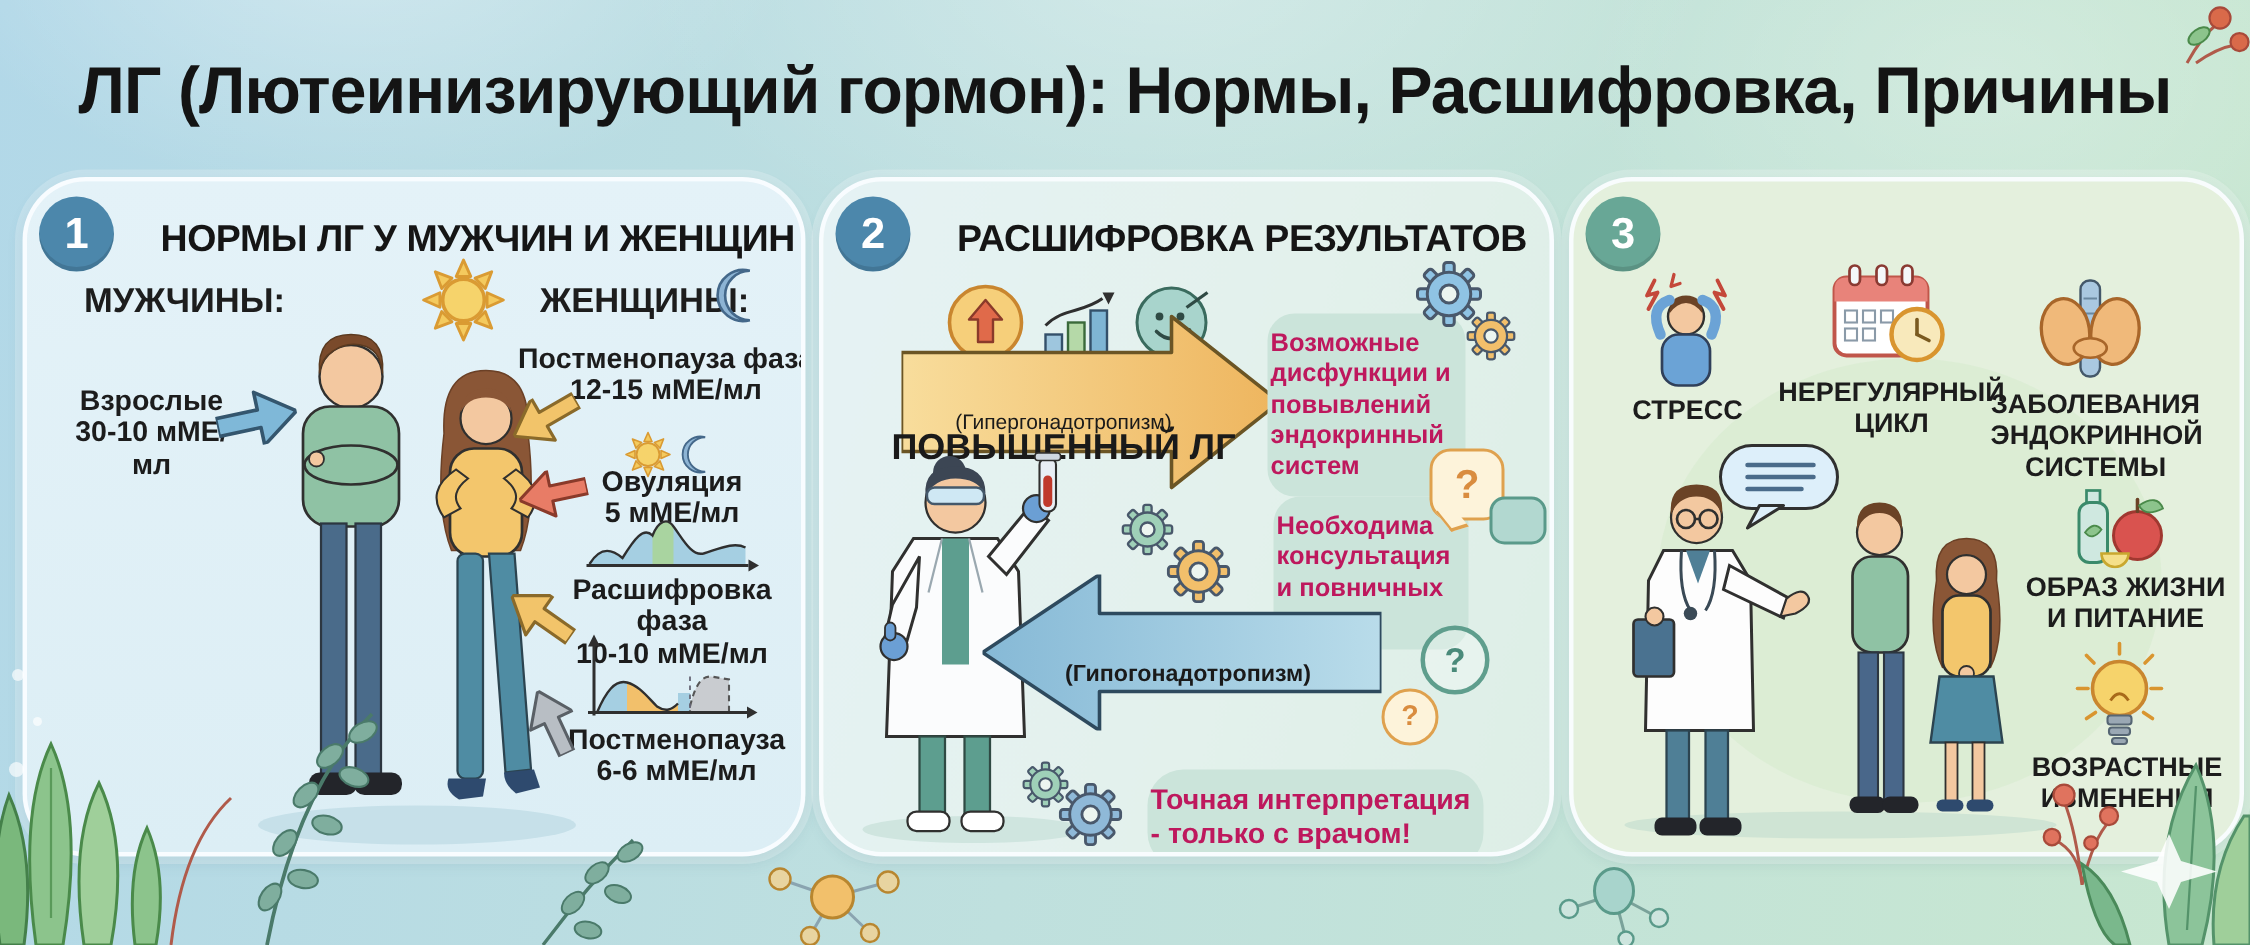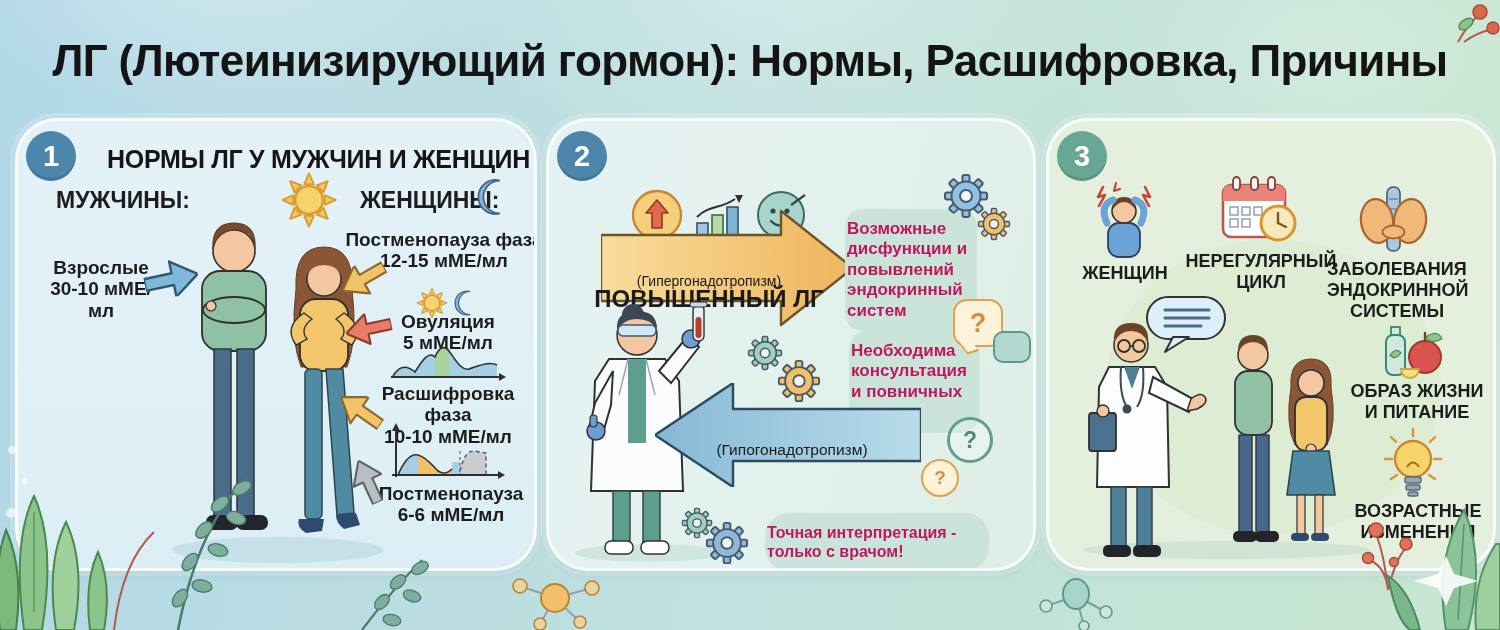--- a/index.html
+++ b/index.html
@@ -190,20 +190,21 @@
       <span>Постменопауза</span><br>
       <span>6-6 мМЕ/мл</span>
     </div>
     <svg class="abs" style="left:326px;top:344px;transform:rotate(245deg);" width="46" height="34" viewBox="0 0 36 24">
       <use href="#barrow" fill="#b8bec4" stroke="#5a6066" stroke-width="1.6" stroke-linejoin="round"></use>
       </svg>
   </div>
 
   <div class="panel panel-2">
     <div class="badge badge-blue">2</div>
+    <div class="phead" style="left:66px;top:24px;">РАСШИФРОВКА РЕЗУЛЬТАТОВ</div>
 
     <svg class="abs" style="left:82px;top:68px;" width="52" height="52" viewBox="-26 -26 52 52">
       <circle r="24" fill="#f6cf7a" stroke="#c9862f" stroke-width="2.4"></circle>
       <polygon points="0,-15 11,-2 5,-2 5,13 -5,13 -5,-2 -11,-2" fill="#e06a4a" stroke="#8a3a2a" stroke-width="1.6" stroke-linejoin="round"></polygon>
     </svg>
     <svg class="abs" style="left:142px;top:72px;" width="56" height="48" viewBox="0 0 56 48">
       <rect x="6" y="30" width="11" height="14" fill="#9ec6de" stroke="#34506a" stroke-width="1.6"></rect>
       <rect x="21" y="22" width="11" height="22" fill="#b5d9a8" stroke="#3a6a3a" stroke-width="1.6"></rect>
       <rect x="36" y="14" width="11" height="30" fill="#7fb5d4" stroke="#34506a" stroke-width="1.6"></rect>
       <path d="M6,24 C18,12 30,16 44,6" fill="none" stroke="#2f2f2f" stroke-width="2"></path>
@@ -277,53 +278,53 @@
 
     <svg class="abs" style="left:106px;top:262px;" width="266" height="104" viewBox="0 0 266 104">
       <defs>
           <linearGradient id="bg2" x1="0" y1="0" x2="1" y2="0">
         <stop offset="0" stop-color="#86b9d6"></stop>
             <stop offset="1" stop-color="#b9dcea"></stop>
           </linearGradient>
         </defs>
       <polygon points="78,0 78,26 266,26 266,78 78,78 78,104 0,52" fill="url(#bg2)" stroke="#2e4a5e" stroke-width="2.4" stroke-linejoin="round"></polygon>
     </svg>
-    <div class="arrow-big-txt" style="left:128px;top:320px;width:230px;font-size:15.5px;font-weight:400;">(Гипогонадотропизм)</div>
+    <div class="arrow-big-txt" style="left:128px;top:320px;width:230px;font-size:15.5px;font-weight:700;">(Гипогонадотропизм)</div>
 
     <div class="qb qb-circle-teal" style="left:398px;top:296px;">
       <span>?</span>
       </div>
     <div class="qb qb-circle-orange" style="left:372px;top:338px;">
       <span>?</span>
       </div>
 
     <svg class="abs" style="left:132px;top:386px;color:#9fd0b8;" width="32" height="32" viewBox="-23 -23 46 46">
         <use href="#gear"></use>
       </svg>
     <svg class="abs" style="left:156px;top:400px;color:#8fb9d8;" width="44" height="44" viewBox="-23 -23 46 46">
         <use href="#gear"></use>
       </svg>
 
-    <div class="note" style="left:216px;top:392px;width:220px;font-size:16px;border-radius:24px;">Точная интерпретация - только с врачом!</div>
+    <div class="note" style="left:216px;top:392px;width:220px;font-size:19px;border-radius:24px;">Точная интерпретация - только с врачом!</div>
   </div>
 
   <div class="panel panel-3">
     <div class="badge badge-teal">3</div>
 
     <svg class="abs" style="left:34px;top:58px;" width="82" height="82" viewBox="0 0 82 82">
       <path d="M20,8 L15,18 L22,16 L16,27" fill="none" stroke="#c4483a" stroke-width="2.6" stroke-linecap="round" stroke-linejoin="round"></path>
       <path d="M62,8 L67,18 L60,16 L66,27" fill="none" stroke="#c4483a" stroke-width="2.6" stroke-linecap="round" stroke-linejoin="round"></path>
       <path d="M33,4 L31,12 L37,10" fill="none" stroke="#c4483a" stroke-width="2.2" stroke-linecap="round" stroke-linejoin="round"></path>
       <circle cx="41" cy="32" r="12" fill="#f3c8a0" stroke="#30302f" stroke-width="1.6"></circle>
       <path d="M30,30 Q30,18 41,18 Q52,18 52,30 Q47,23 41,23 Q35,23 30,30 Z" fill="#6b4326"></path>
       <path d="M24,44 Q16,26 30,21" fill="none" stroke="#6ba3d6" stroke-width="7" stroke-linecap="round"></path>
       <path d="M58,44 Q66,26 52,21" fill="none" stroke="#6ba3d6" stroke-width="7" stroke-linecap="round"></path>
       <rect x="25" y="44" width="32" height="34" rx="11" fill="#6ba3d6" stroke="#30405a" stroke-width="1.8"></rect>
     </svg>
-    <div class="cause" style="left:16px;top:142px;width:120px;">ЖЕНЩИН</div>
+    <div class="cause" style="left:16px;top:142px;width:120px;">СТРЕСС</div>
 
     <svg class="abs" style="left:168px;top:54px;" width="86" height="74" viewBox="0 0 86 74">
       <rect x="6" y="10" width="62" height="52" rx="8" fill="#fff" stroke="#c0564a" stroke-width="2.6"></rect>
       <path d="M6,18 q0,-8 8,-8 L60,10 q8,0 8,8 L68,26 L6,26 Z" fill="#e8837a"></path>
       <rect x="16" y="2" width="7" height="13" rx="3.5" fill="#f4f7f9" stroke="#8a3a32" stroke-width="1.8"></rect>
       <rect x="34" y="2" width="7" height="13" rx="3.5" fill="#f4f7f9" stroke="#8a3a32" stroke-width="1.8"></rect>
       <rect x="51" y="2" width="7" height="13" rx="3.5" fill="#f4f7f9" stroke="#8a3a32" stroke-width="1.8"></rect>
       <g fill="#fff" stroke="#8a9aa8" stroke-width="1.4">
         <rect x="13" y="32" width="8" height="8"></rect>
           <rect x="25" y="32" width="8" height="8"></rect>

